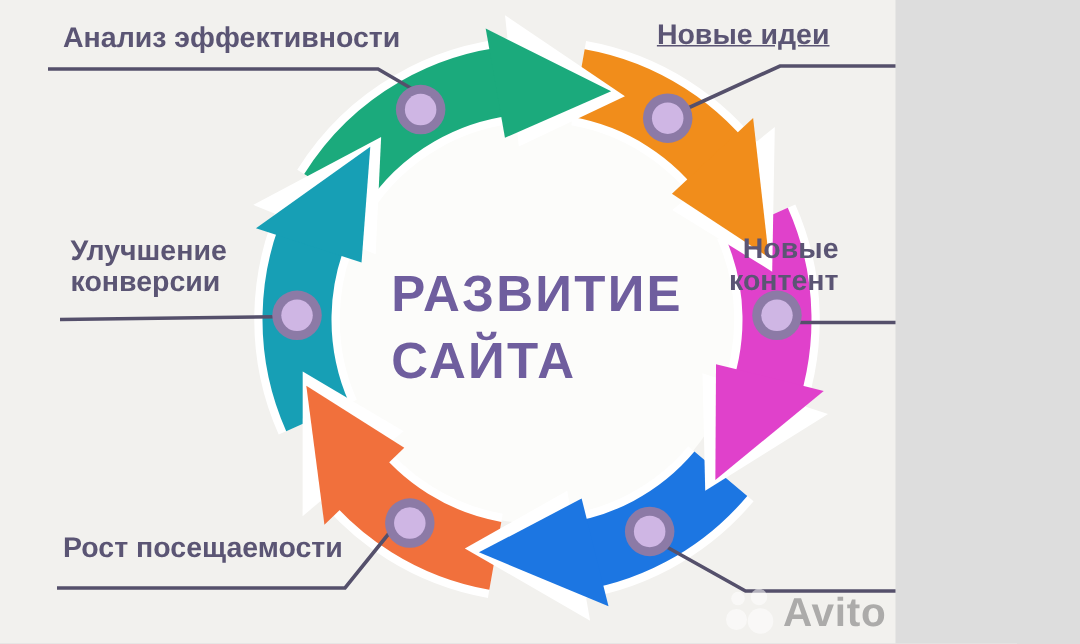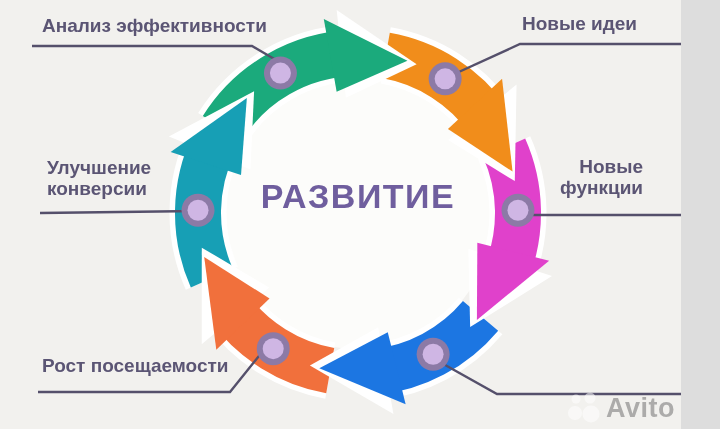--- a/index.html
+++ b/index.html
@@ -1,18 +1,18 @@
 <!DOCTYPE html>
 <html><head>
 <meta charset="utf-8">
 <style>
   html,body{margin:0;padding:0;background:#dddddd;}
   .stage{
     position:relative;
-    width:681px;height:429px;
+    width:597px;height:429px;
     overflow:hidden;
     background:#F2F1EE;
     font-family:"Liberation Sans", sans-serif;
   }
   .diagram-svg{position:absolute;left:0;top:0;width:720px;height:429px;}
   .label{
     position:absolute;
     font-weight:bold;
     font-size:19px;
     line-height:21px;
@@ -36,21 +36,21 @@
     position:absolute;
     right:6px;bottom:4px;
     display:flex;align-items:center;gap:3px;
     opacity:0.55;
     color:#737373;
     font-weight:bold;
     font-size:27px;
     letter-spacing:0.5px;
   }
   .pos-analysis{left:42px;top:15px;}
-  .pos-new-ideas{right:44px;top:13px;}
+  .pos-new-ideas{right:44px;top:13px;text-decoration:underline;}
   .pos-conversion{left:47px;top:157px;}
   .pos-new-features{right:38px;top:156px;}
   .pos-traffic-growth{left:42px;top:355px;}
   .pos-new-content{right:40px;top:364px;}
 </style>
 </head>
 <body>
 
 <div class="stage">
 
@@ -120,31 +120,32 @@
     <div></div>
   </div>
 
   <div class="label pos-conversion">
     <div>Улучшение</div>
     <div>конверсии</div>
   </div>
 
   <div class="label align-right pos-new-features">
     <div>Новые</div>
-    <div>функции</div>
+    <div>контент</div>
   </div>
 
   <div class="label pos-traffic-growth">
     <div>Рост посещаемости</div>
     <div></div>
   </div>
 
 
   <div class="center-title">
     <div>РАЗВИТИЕ</div>
+    <div>САЙТА</div>
   </div>
 
   <div class="watermark">
     <svg width="36" height="34" viewBox="0 0 36 34">
       <circle cx="9" cy="8" r="4.5" fill="#FFFFFF"></circle>
       <circle cx="8" cy="22" r="7" fill="#FFFFFF"></circle>
       <circle cx="23" cy="7" r="5.5" fill="#FFFFFF"></circle>
       <circle cx="24" cy="23" r="8.5" fill="#FFFFFF"></circle>
     </svg>
     <span>Avito</span>

